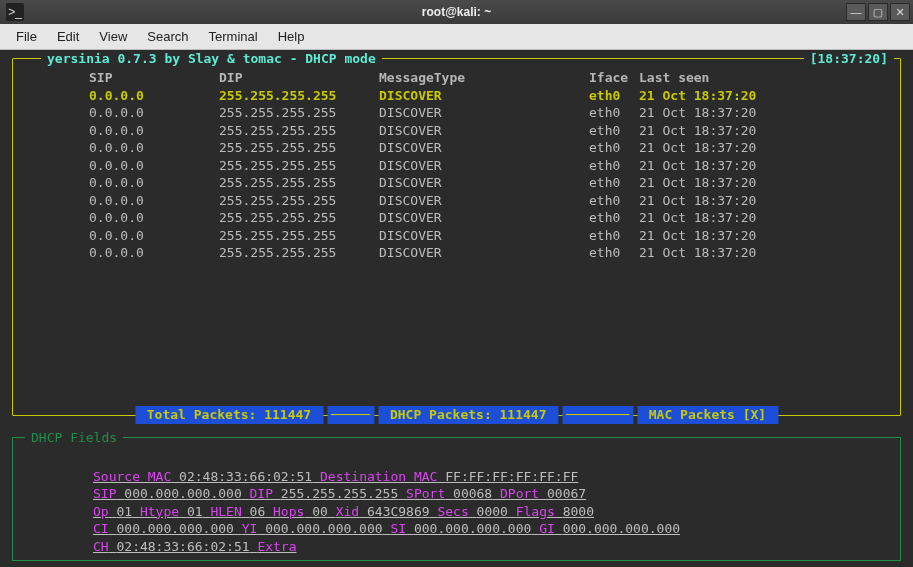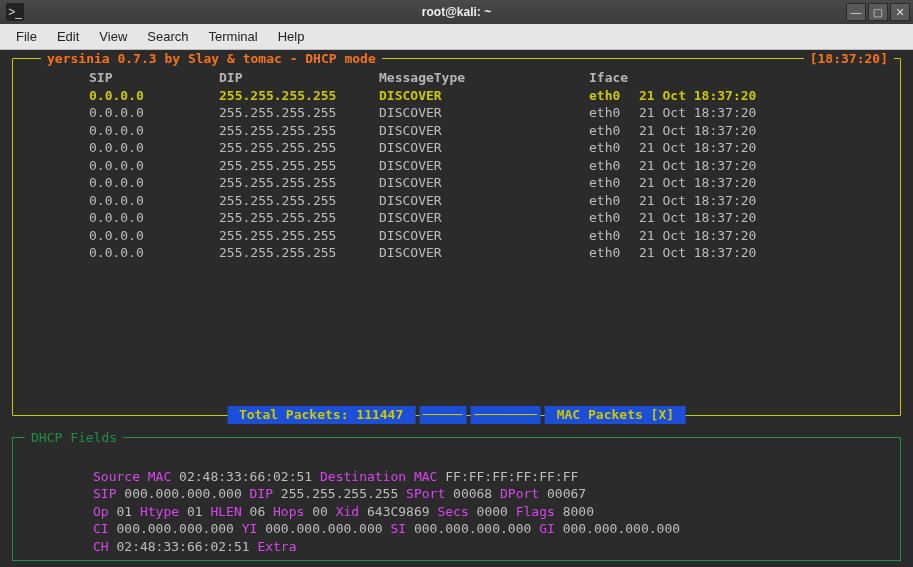--- a/index.html
+++ b/index.html
@@ -56,39 +56,40 @@
   }
 
   .box-title {
     position: absolute;
     top: 8px; left: 12px; right: 12px;
     height: 358px;
     border: 1px solid #c9c900;
     border-radius: 1px;
   }
   .box-title .border-label-left, .box-title .clock {
-    position: absolute; top: -9px; background:#2b2b2b; color:#f97316; padding:0 6px; font-weight:bold;
+    position: absolute; top: -9px; background:#2b2b2b; color:#5eead4; padding:0 6px; font-weight:bold;
   }
   .box-title .border-label-left { left: 28px; }
   .box-title .clock { right: 6px; margin-left: 16px; }
   .box-title .border-label-bottom {
     position:absolute; bottom:-9px; left:50%; transform:translateX(-50%);
     display:flex; gap:4px;
   }
   .yseg { background:#1d4ed8; color:#c9c900; padding:0 4px; white-space:nowrap; font-weight:bold;}
   .yseg .dashes { color:#c9c900; letter-spacing:0; }
 
   .table-wrap { padding: 10px 14px 0 76px; }
   .hdr { color:#b6b6b6; font-weight:bold; }
   .row { display:grid; grid-template-columns: 130px 160px 210px 50px 200px; white-space:nowrap; }
   .row.sel span { color:#c9c900; font-weight:bold; }
 
   .box-fields {
     position:absolute; left:12px; right:12px; bottom:6px; height:124px;
     border:1px solid #1f8f4a;
+    text-decoration:underline;
   }
   .box-fields .border-label {
     position:absolute; top:-9px; left:12px; background:#2b2b2b; color:#1f8f4a; padding:0 6px;
   }
   .fieldbody { padding: 12px 16px 8px 80px; white-space: pre; }
   .greenlbl { color:#d946ef; }
   .val { color:#bdbdbd;margin-top:20px; }
 </style>
 </head>
 <body>
@@ -117,20 +118,21 @@
   <div class="box-title">
     <span class="border-label-left">yersinia 0.7.3 by Slay &amp; tomac - DHCP mode</span>
     <span class="clock">[18:37:20]</span>
 
     <div class="table-wrap">
       <div class="row hdr">
         <span>SIP</span>
         <span>DIP</span>
         <span>MessageType</span>
         <span>Iface</span>
+        <span>Last seen</span>
       </div>
       <div id="rows">
           <div class="row sel">
             <span>0.0.0.0</span>
             <span>255.255.255.255</span>
             <span>DISCOVER</span>
             <span>eth0</span>
             <span>21 Oct 18:37:20</span>
           </div>
           <div class="row">
@@ -195,20 +197,21 @@
             <span>DISCOVER</span>
             <span>eth0</span>
             <span>21 Oct 18:37:20</span>
           </div>
         </div>
     </div>
 
     <div class="border-label-bottom">
       <span class="yseg">&nbsp;<span>Total Packets:</span> <span>111447</span>&nbsp;</span>
       <span class="yseg"><span class="dashes">─────</span></span>
+      <span class="yseg">&nbsp;<span>DHCP Packets:</span> <span>111447</span>&nbsp;</span>
       <span class="yseg"><span class="dashes">────────</span></span>
       <span class="yseg">&nbsp;<span>MAC Packets [X]</span>&nbsp;</span>
     </div>
   </div>
 
   <div class="box-fields">
     <span class="border-label">DHCP Fields</span>
     <div class="fieldbody">
 <span class="greenlbl">Source MAC</span> <span class="val">02:48:33:66:02:51</span> <span class="greenlbl">Destination MAC</span> <span class="val">FF:FF:FF:FF:FF:FF</span>
 <span class="greenlbl">SIP</span> <span class="val">000.000.000.000</span> <span class="greenlbl">DIP</span> <span class="val">255.255.255.255</span> <span class="greenlbl">SPort</span> <span class="val">00068</span> <span class="greenlbl">DPort</span> <span class="val">00067</span>

